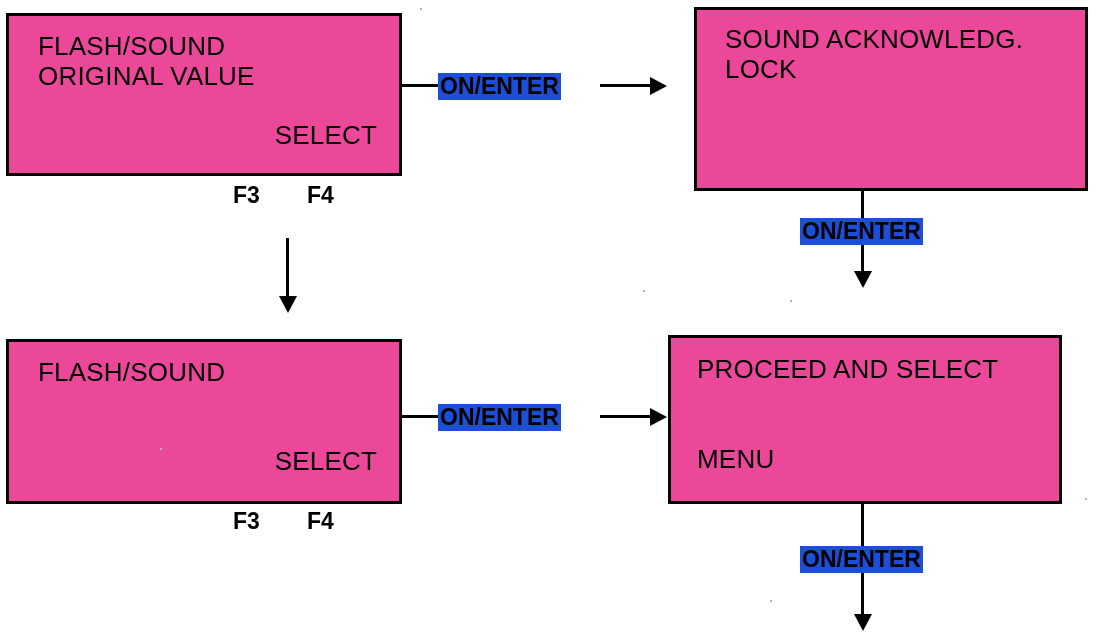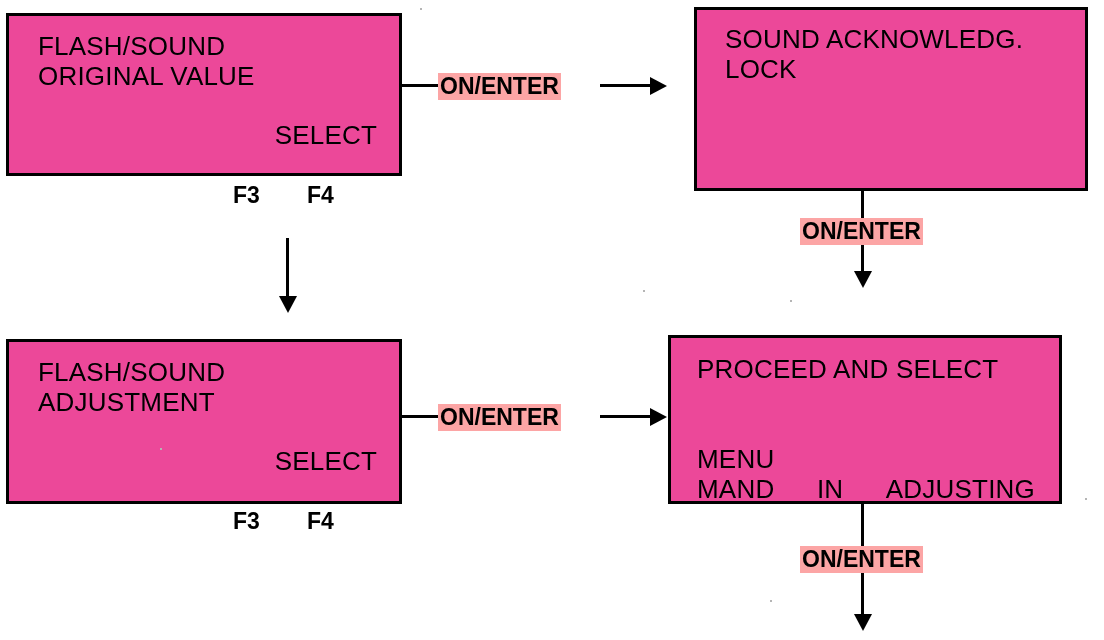--- a/index.html
+++ b/index.html
@@ -69,21 +69,21 @@
   .vline {
     position: absolute;
     width: 3px;
     background: #000000;
   }
   .arrow-label {
     position: absolute;
     font-size: 23px;
     font-weight: bold;
     letter-spacing: 0px;
-    background: #fca5a5;
+    background: #1d4ed8;
     padding: 0 2px;
     white-space: nowrap;
   }
   .arrowhead-right {
     position: absolute;
     width: 0; height: 0;
     border-top: 9px solid transparent;
     border-bottom: 9px solid transparent;
     border-left: 17px solid #000000;
   }
@@ -141,35 +141,27 @@
   <div class="fkey" id="fkey-f3-top">F3</div>
   <div class="fkey" id="fkey-f4-top">F4</div>
 
   <div class="box" id="box-sound-menu">
     <div class="screen-text lcd-list">SOUND ACKNOWLEDG.</div>
     <div class="screen-text lcd-list" style="top:44px;">LOCK</div>
   </div>
 
   <div class="box" id="box-flash-sound-adjust">
     <div class="screen-text lcd-title-left">FLASH/SOUND</div>
-    <div class="screen-text lcd-title-left" style="top:45px;">ADJUSTMENT</div>
     <div class="screen-text lcd-select">SELECT</div>
   </div>
   <div class="fkey" id="fkey-f3-bottom">F3</div>
   <div class="fkey" id="fkey-f4-bottom">F4</div>
 
   <div class="box" id="box-proceed-select">
     <div class="screen-text lcd-block">PROCEED AND SELECT</div>
-    <div class="screen-text lcd-block" style="top:76px;">
-      <span class="justified-line">
-        <span>MAND</span>
-        <span>IN</span>
-        <span>ADJUSTING</span>
-      </span>
-    </div>
     <div class="screen-text lcd-block" style="top:106px;">MENU</div>
   </div>
 
   <div class="hline" id="conn1-seg-a"></div>
   <div class="arrow-label" id="conn1-label">ON/ENTER</div>
   <div class="hline" id="conn1-seg-b"></div>
   <div class="arrowhead-right" id="conn1-head"></div>
 
   <div class="hline" id="conn2-seg-a"></div>
   <div class="arrow-label" id="conn2-label">ON/ENTER</div>

